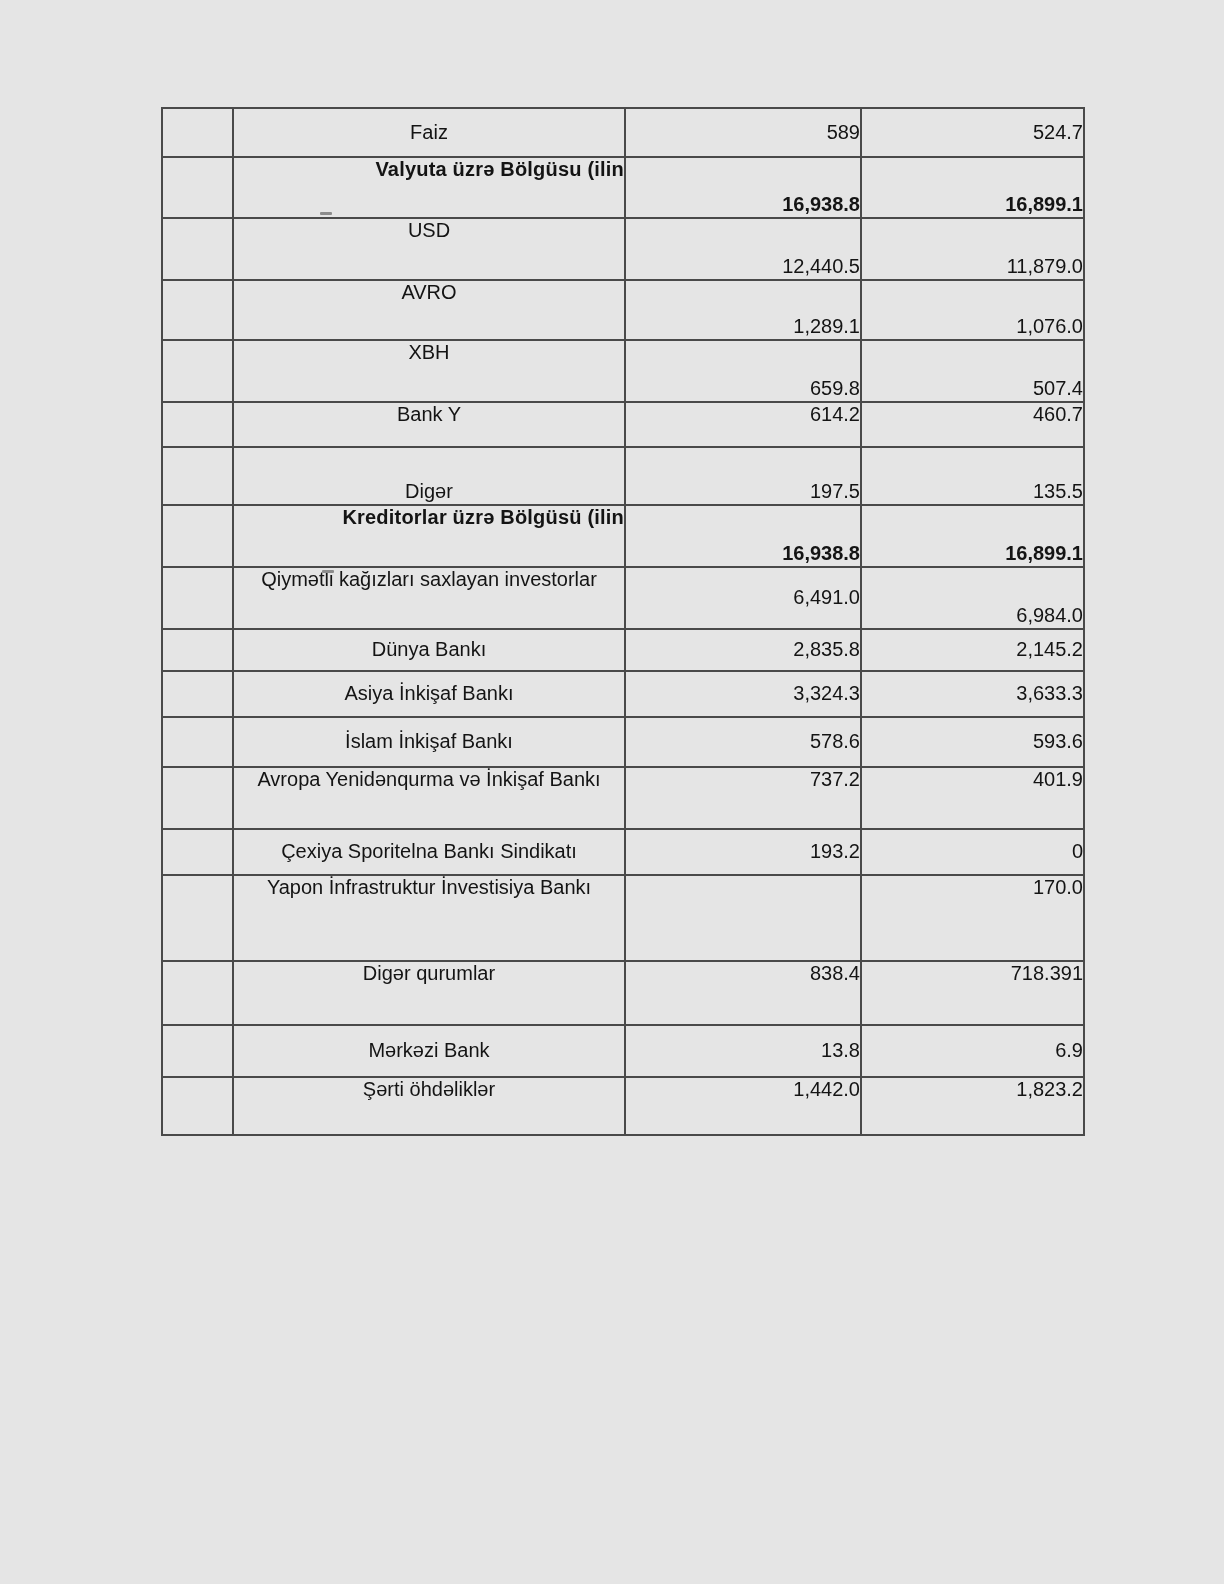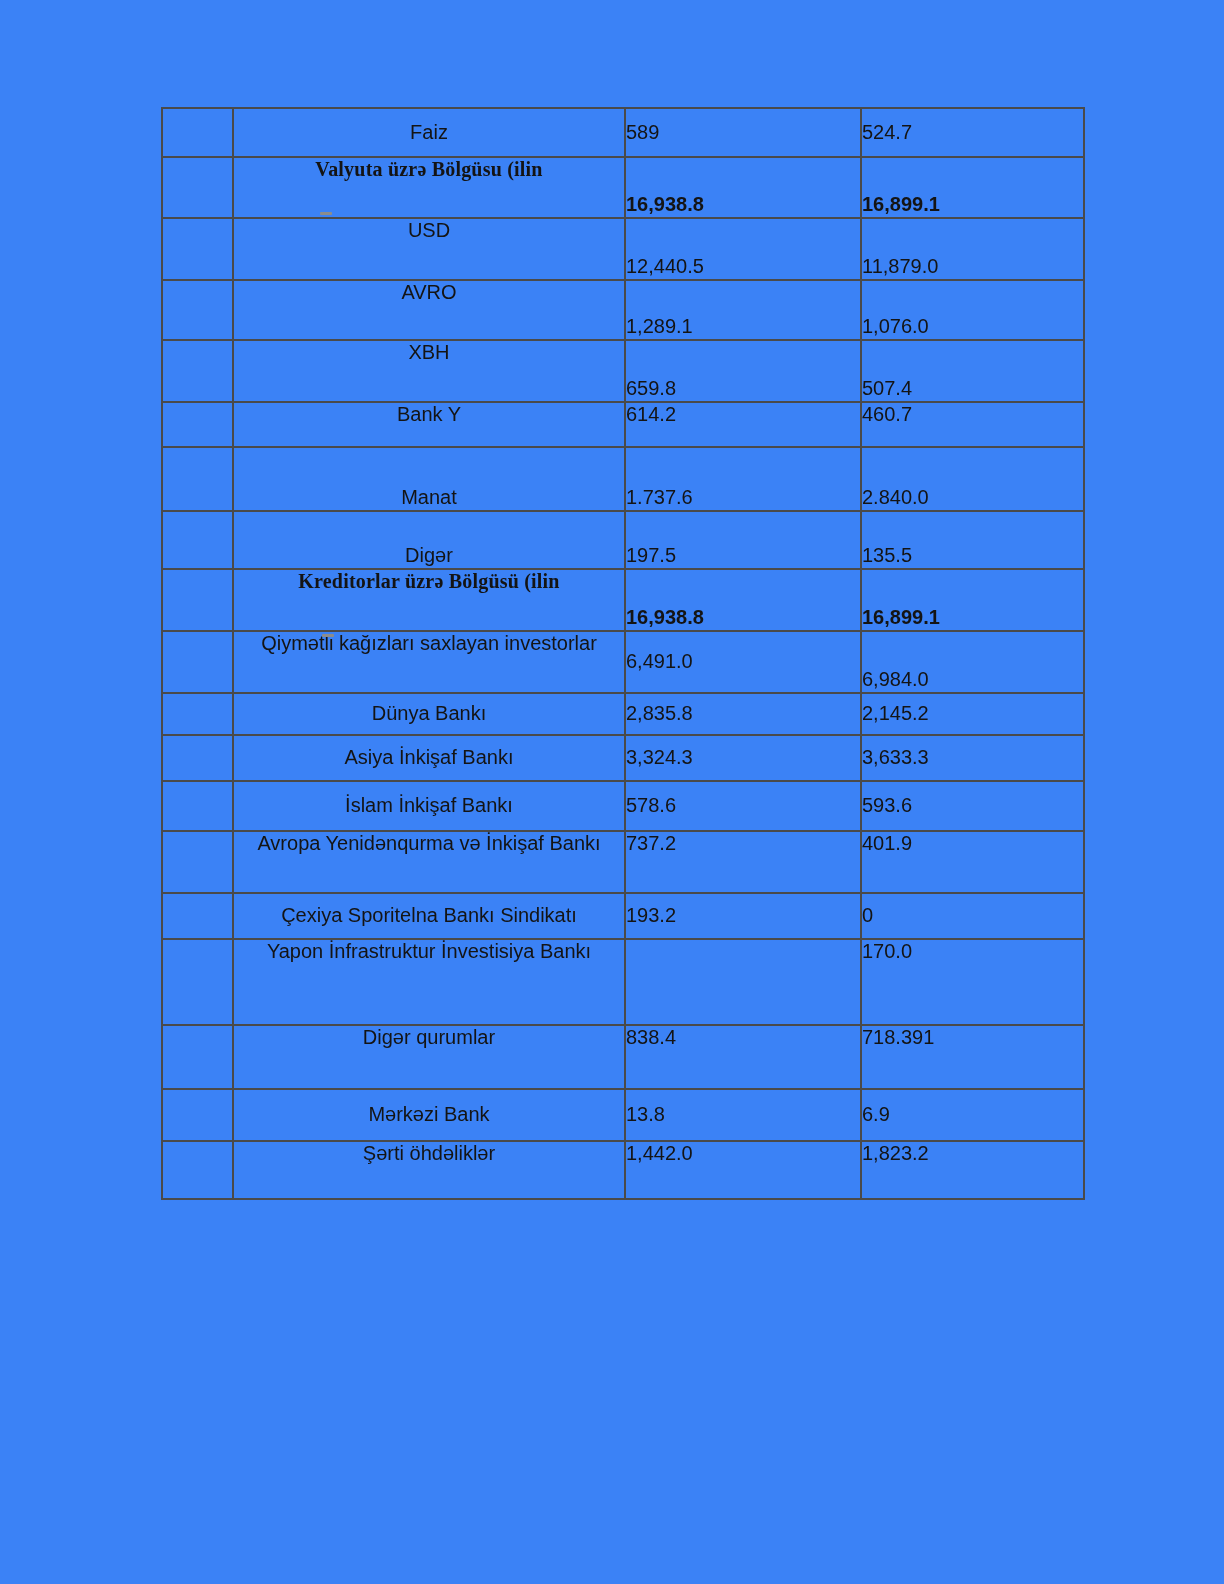--- a/index.html
+++ b/index.html
@@ -10,41 +10,41 @@
   body {
     width: 1224px;
     height: 1584px;
     position: relative;
     font-family: "Liberation Sans", sans-serif;
     color: #141414;
   }
   .page {
     position: absolute;
     inset: 0;
-    background: #3b82f6;
+    background: #e5e5e5;
   }
   table.doc-table {
     position: absolute;
     left: 161px;
     top: 107px;
     width: 922px;
     border-collapse: collapse;
     table-layout: fixed;
   }
   table.doc-table td {
     border: 2px solid #4a4a4a;
     font-size: 20px;
     line-height: 1.18;
     padding: 0;
     overflow: hidden;
   }
   
   .lbl  { text-align: center; padding-left: 14px; padding-right: 14px; }
-  .hdr  { text-align: center; font-weight: 700; padding-left: 4px; padding-right: 4px; letter-spacing: 0.2px; font-family: Liberation Serif, serif; }
-  .num  { text-align: left; }
+  .hdr  { text-align: right; font-weight: 700; padding-left: 4px; padding-right: 4px; letter-spacing: 0.2px; }
+  .num  { text-align: right; }
   .bold { font-weight: 700; }
   .wrap2 { padding-left: 37px; padding-right: 37px; margin-left: 12px; }
   .nw   { white-space: nowrap; }
   
   .vt   { vertical-align: top;    padding-top: 5px; }
   .vt2  { vertical-align: top;    padding-top: 2px; }
   .vtp  { vertical-align: top;    padding-top: 13px; }
   .vm   { vertical-align: middle; }
   .vb   { vertical-align: bottom; padding-bottom: 8px; margin-top: 36px; }
   .vb2  { vertical-align: bottom; padding-bottom: 12px; }
@@ -103,26 +103,20 @@
         <td></td>
         <td class="lbl vt">XBH</td>
         <td class="num vb2">659.8</td>
         <td class="num vb2">507.4</td>
       </tr>
       <tr style="height:45px">
         <td></td>
         <td class="lbl vt2">Bank Y</td>
         <td class="num vt2">614.2</td>
         <td class="num vt2">460.7</td>
-      </tr>
-      <tr style="height:64px">
-        <td></td>
-        <td class="lbl vb2">Manat</td>
-        <td class="num vb2">1.737.6</td>
-        <td class="num vb2">2.840.0</td>
       </tr>
       <tr style="height:58px">
         <td></td>
         <td class="lbl vb">Digər</td>
         <td class="num vb">197.5</td>
         <td class="num vb">135.5</td>
       </tr>
       <tr style="height:62px">
         <td></td>
         <td class="hdr vt2">

